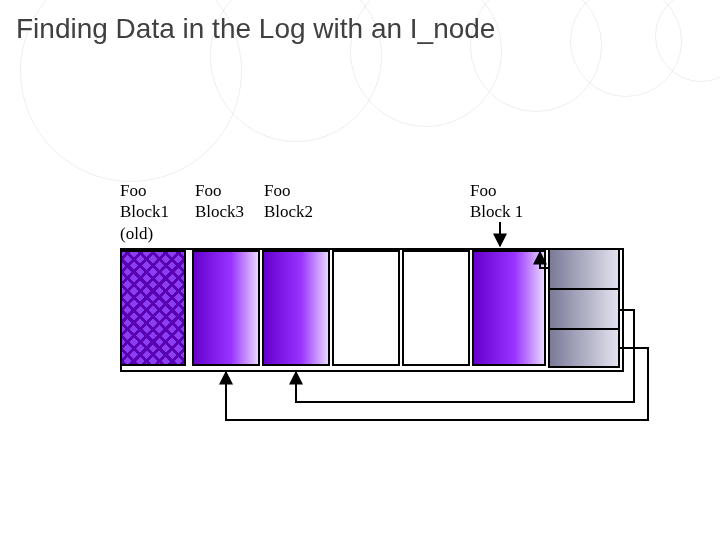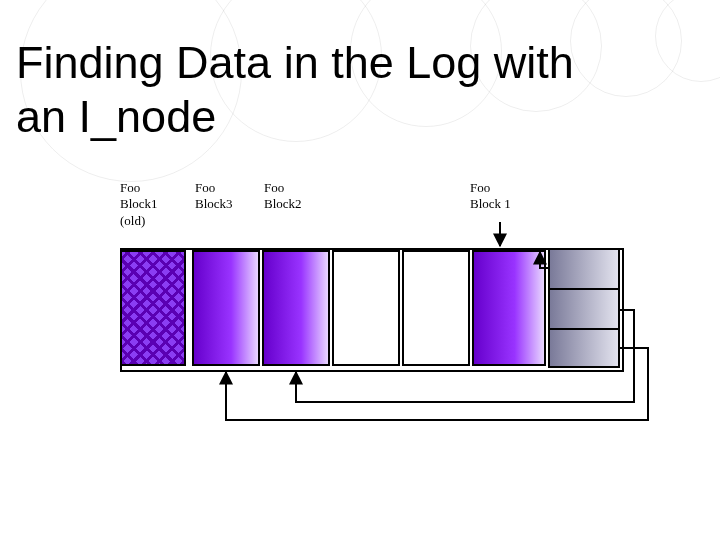--- a/index.html
+++ b/index.html
@@ -10,37 +10,36 @@
     background: #ffffff;
     font-family: Arial, Helvetica, sans-serif;
     position: relative;
     overflow: hidden;
   }
   .slide-title {
     position: absolute;
     top: 12px;
     left: 16px;
     width: 560px;
-    font-size: 45px;
+    font-size: 28px;
     line-height: 1.2;
-    color: #000000;
-    margin-top: 24px;
+    color: #404040;
   }
   .bg-circle {
     position: absolute;
     border-radius: 50%;
     background: transparent;
     border: 1px solid rgba(0,0,0,0.07);
   }
 
   
   .block-label {
     position: absolute;
     font-family: "Times New Roman", Times, serif;
-    font-size: 13px;
+    font-size: 17px;
     line-height: 1.25;
     color: #000;
     white-space: pre;
   }
 
   
   .track {
     position: absolute;
     top: 248px;
     left: 120px;

